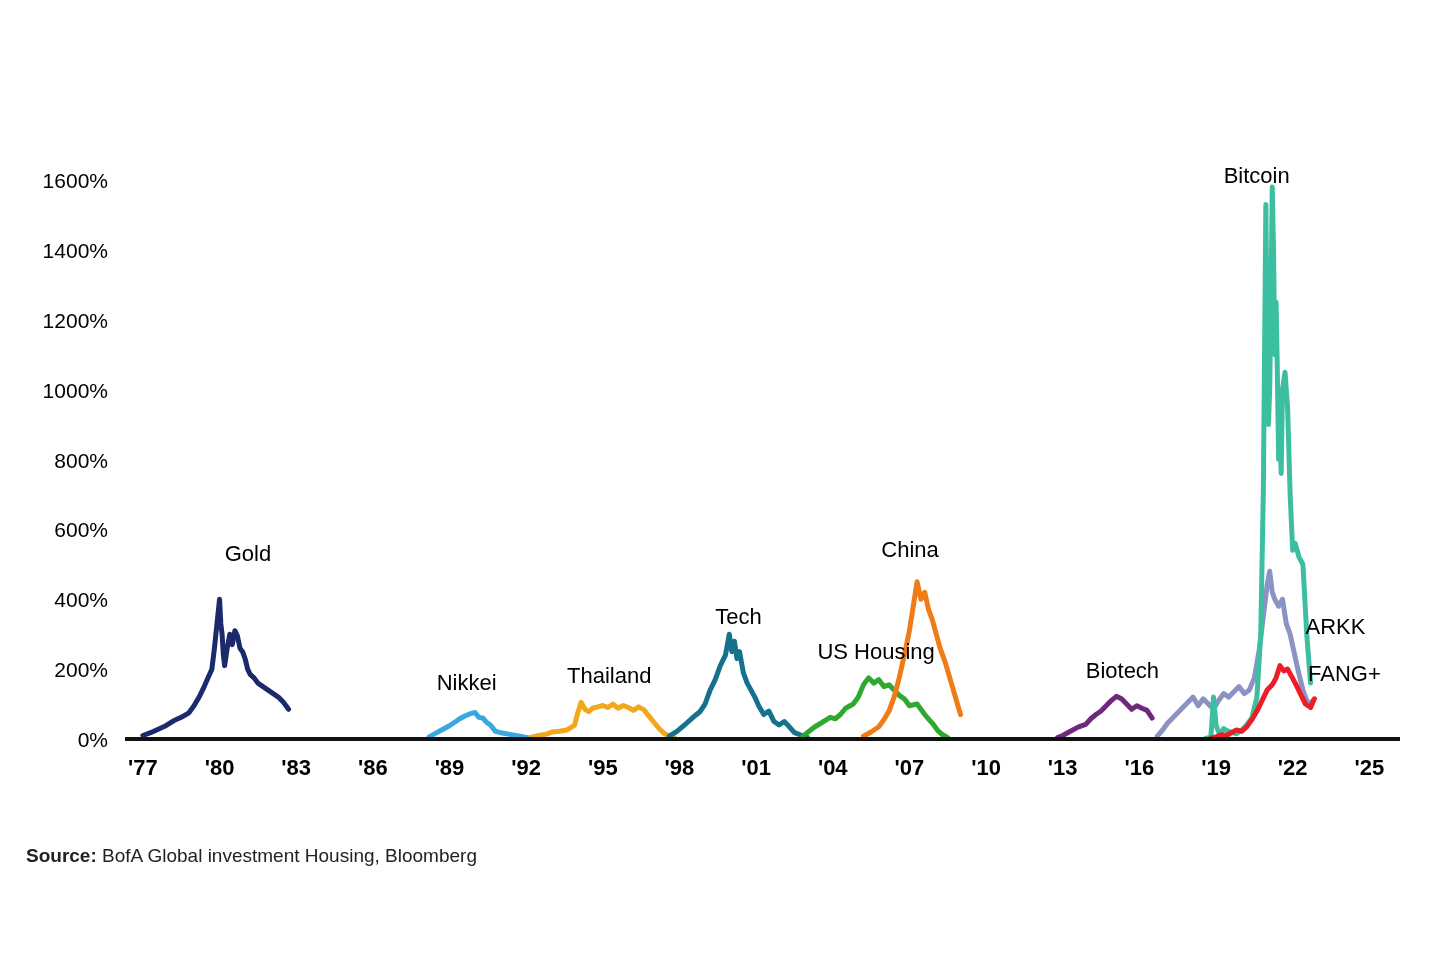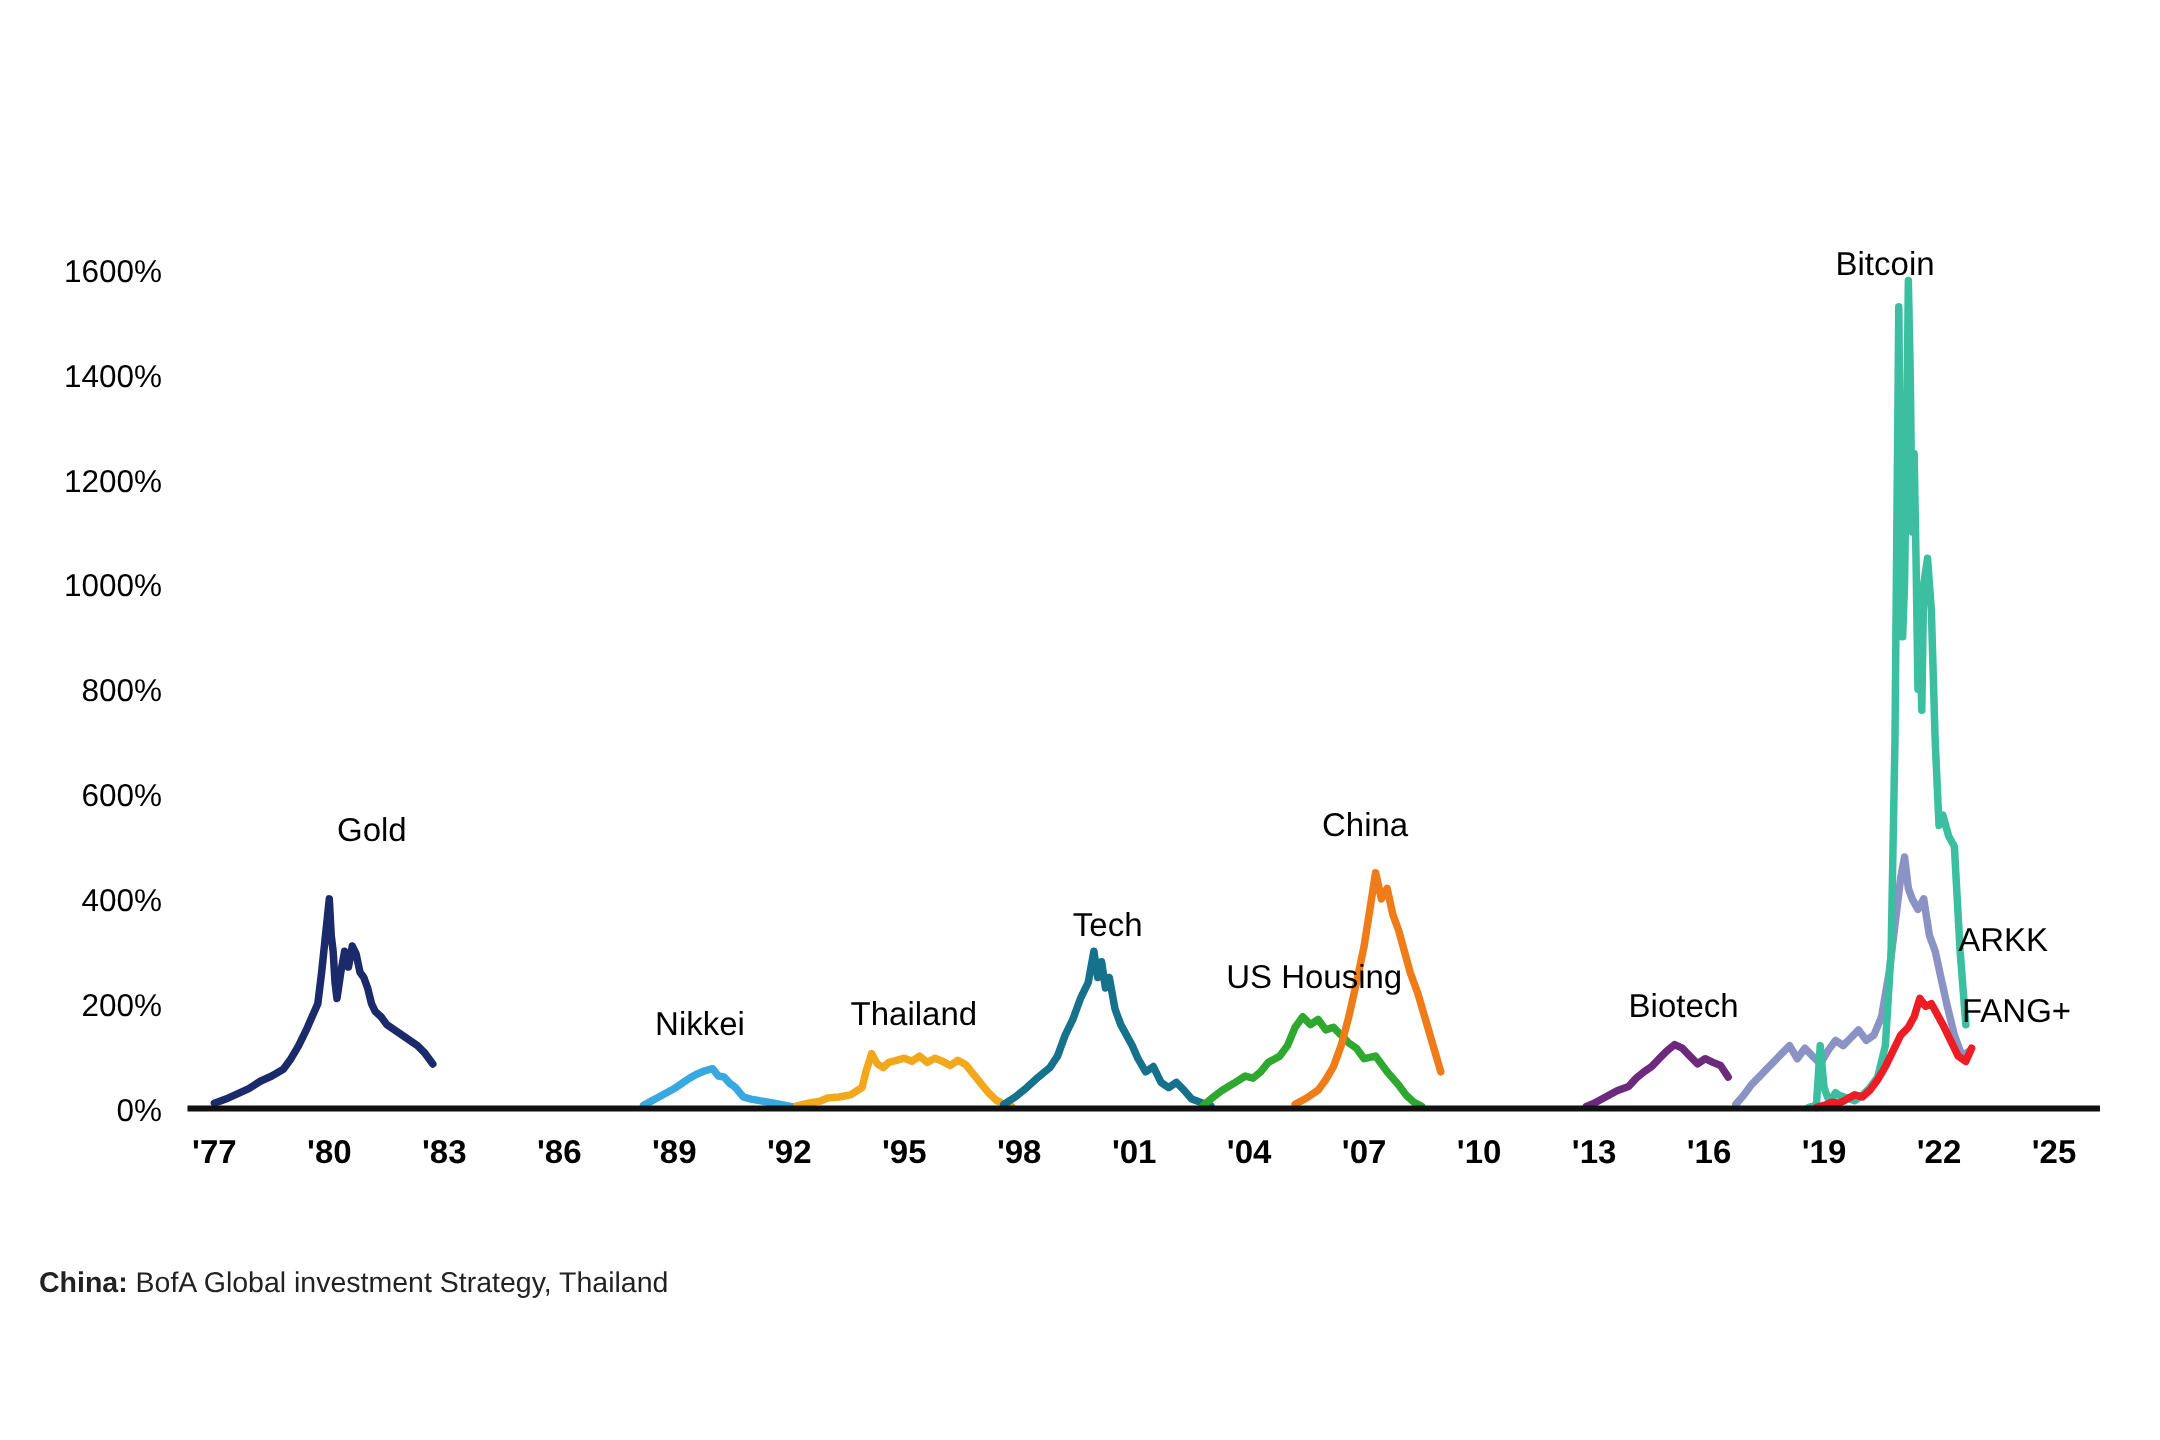--- a/index.html
+++ b/index.html
@@ -81,15 +81,15 @@
         <text class="serieslabel" x="881.3126252505032" y="557.325">China</text>
         <text class="serieslabel" x="1085.7214428857733" y="677.859375">Biotech</text>
         <text class="serieslabel" x="1305.4609218436865" y="634.1875">ARKK</text>
         <text class="serieslabel" x="1223.6973947895772" y="183.49374999999998">Bitcoin</text>
         <text class="serieslabel" x="1308.0160320641248" y="681.353125">FANG+</text>
       </g>
     <line id="baseline" class="axisline" x1="125" x2="1400" y1="739" y2="739"></line>
   </svg>
 
   <div class="srcwrap">
-    <b>China:</b><span> BofA Global investment Strategy, Thailand</span>
+    <b>Source:</b><span> BofA Global investment Housing, Bloomberg</span>
   </div>
 </div>
 
 </body></html>

